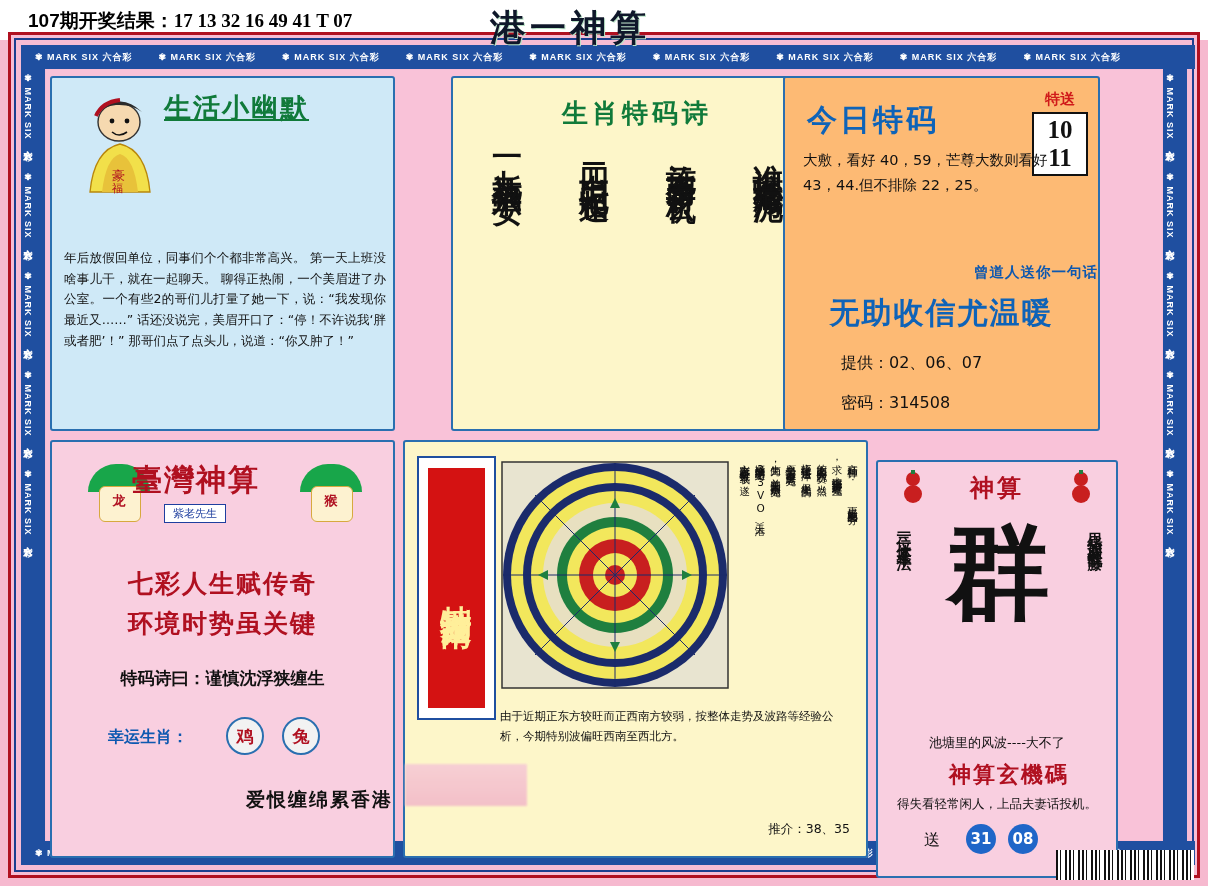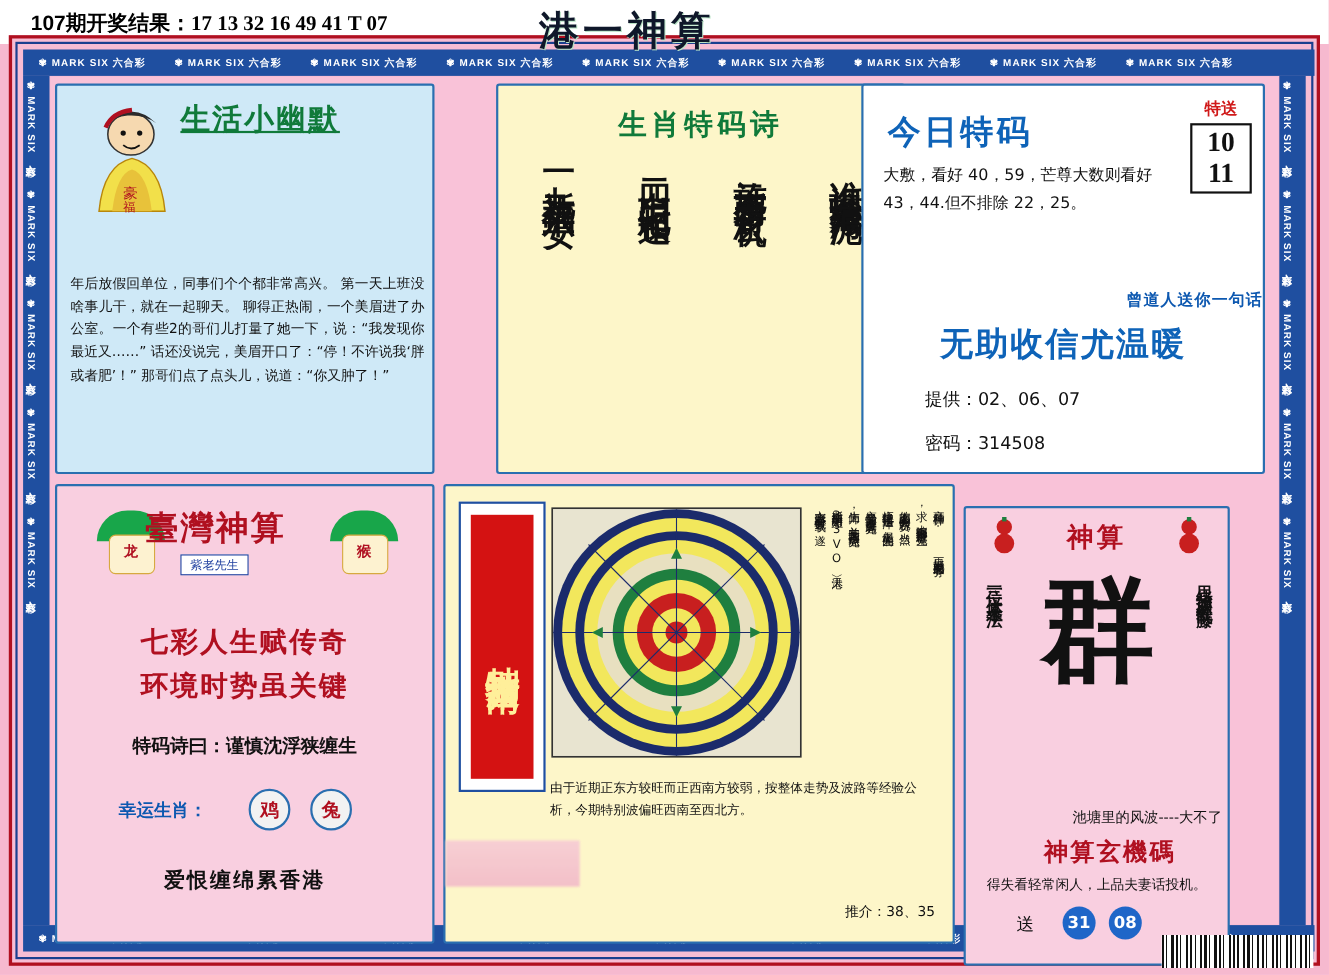--- a/index.html
+++ b/index.html
@@ -100,22 +100,22 @@
   }
   .poem-col{
     writing-mode:vertical-rl;text-orientation:upright;
     font-size:30px;font-weight:bold;color:#111;
     font-family:"DejaVu Sans",sans-serif;
     letter-spacing:5px;height:100%;
   }
 
   
   .p-today{
-    left:737px;top:6px;width:367px;height:355px;
-    background:#ffffff;border:2px solid #2a6fb0;border-radius:3px;
+    left:737px;top:6px;width:317px;height:355px;
+    background:#fdba74;border:2px solid #2a6fb0;border-radius:3px;
   }
   .today-title{
     position:absolute;left:22px;top:22px;
     font-size:30px;font-weight:bold;color:#0e63b8;letter-spacing:3px;
     font-family:"DejaVu Sans",sans-serif;
   }
   .tesong-box{
     position:absolute;right:10px;top:14px;width:56px;height:130px;
     text-align:center;
   }
@@ -202,21 +202,21 @@
   .tw-ball{
     position:absolute;top:275px;width:34px;height:34px;border-radius:50%;
     background:#f2f2f2;border:2px solid #2a6fb0;
     font-size:17px;font-weight:bold;color:#b01020;
     display:flex;align-items:center;justify-content:center;
     font-family:"DejaVu Sans",sans-serif;
   }
   .tw-ball.b1{left:174px;}
   .tw-ball.b2{left:230px;}
   .tw-foot{
-    position:absolute;left:0;top:345px;width:100%;text-align:center;
+    position:absolute;left:0;top:345px;width:100%;text-align:right;
     font-size:19px;font-weight:bold;color:#111;letter-spacing:2px;
     font-family:"DejaVu Sans",sans-serif;
   }
 
   
   .p-compass{
     left:357px;top:370px;width:465px;height:418px;
     background:#fdf6c9;border:2px solid #2a6fb0;border-radius:3px;
   }
   .cmp-banner{
@@ -284,21 +284,21 @@
     font-family:"DejaVu Sans",sans-serif;
   }
   .qun-right-col{
     position:absolute;right:12px;top:58px;height:200px;
     writing-mode:vertical-rl;text-orientation:upright;
     font-size:15px;font-weight:bold;color:#111;letter-spacing:4px;
     font-family:"DejaVu Sans",sans-serif;
   }
   .qun-wave{
     position:absolute;left:0;top:272px;width:100%;text-align:center;
-    font-size:13px;color:#111;font-family:"DejaVu Sans",sans-serif;margin-left:46px;
+    font-size:13px;color:#111;font-family:"DejaVu Sans",sans-serif;
   }
   .qun-code{
     position:absolute;left:0;top:298px;width:100%;text-align:center;
     font-size:22px;font-weight:bold;color:#b01020;letter-spacing:2px;
     font-family:"DejaVu Sans",sans-serif;
     margin-left:12px;
   }
   .qun-sent{
     position:absolute;left:0;top:334px;width:100%;text-align:center;
     font-size:12.5px;color:#111;font-family:"DejaVu Sans",sans-serif;

